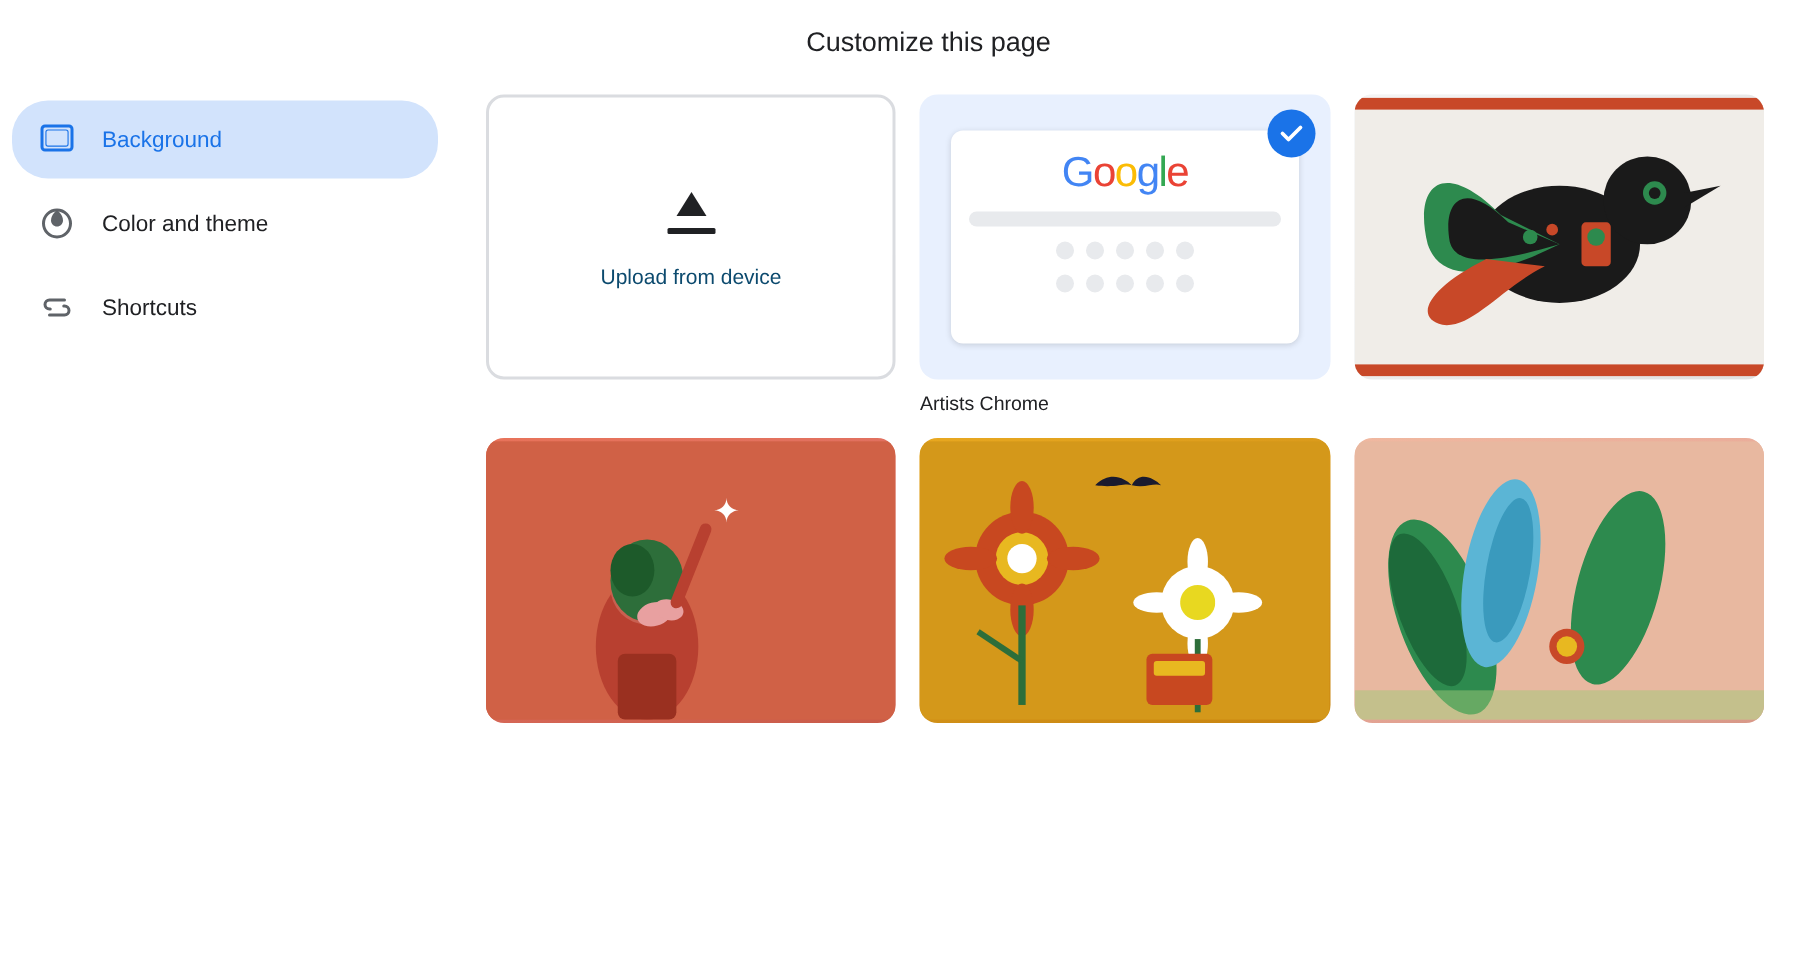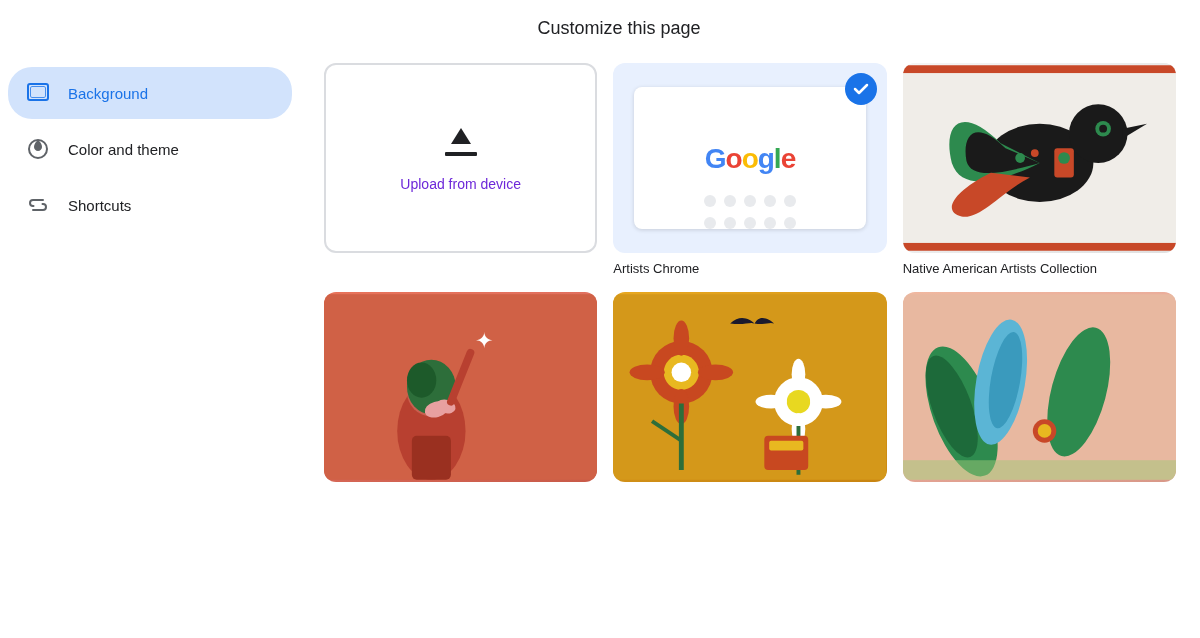--- a/index.html
+++ b/index.html
@@ -114,21 +114,21 @@
     .upload-icon {
       width: 40px;
       height: 40px;
       display: flex;
       align-items: center;
       justify-content: center;
     }
 
     .upload-label {
       font-size: 14px;
-      color: #6d28d9;
+      color: #0c4a6e;
       text-align: center;
     }
 
     
     .classic-card .card-image {
       background: #e8f0fe;
       display: flex;
       align-items: center;
       justify-content: center;
     }
@@ -142,23 +142,22 @@
       display: flex;
       flex-direction: column;
       align-items: center;
       justify-content: flex-start;
       gap: 10px;
       box-shadow: 0 1px 4px rgba(0,0,0,0.15);
     }
 
     .google-logo {
       font-size: 28px;
-      font-weight: 700;
+      font-weight: 400;
       letter-spacing: -1px;
-      margin-top: 44px;
     }
     .google-logo .g-blue { color: #4285F4; }
     .google-logo .g-red { color: #EA4335; }
     .google-logo .g-yellow { color: #FBBC05; }
     .google-logo .g-green { color: #34A853; }
 
     .search-bar-mock {
       width: 100%;
       height: 10px;
       background: #e8eaed;
@@ -354,21 +353,20 @@
               <circle cx="165" cy="95" r="6" fill="#2d8a4e"></circle>
 
               <circle cx="120" cy="95" r="5" fill="#2d8a4e"></circle>
               <circle cx="135" cy="90" r="4" fill="#c84828"></circle>
 
               <rect x="0" y="0" width="280" height="8" fill="#c84828"></rect>
               <rect x="0" y="182" width="280" height="8" fill="#c84828"></rect>
             </svg>
           </div>
         </div>
-        <div class="card-label">Native American Artists Collection</div>
       </div>
 
       <div class="card art-card-orange">
         <div class="card-image">
           <svg width="100%" height="100%" viewBox="0 0 280 190" xmlns="http://www.w3.org/2000/svg">
             <rect width="280" height="190" fill="#d4654a"></rect>
 
             <rect width="280" height="190" fill="#c85a40" opacity="0.3"></rect>
 
             <ellipse cx="110" cy="140" rx="35" ry="50" fill="#b84030"></ellipse>

